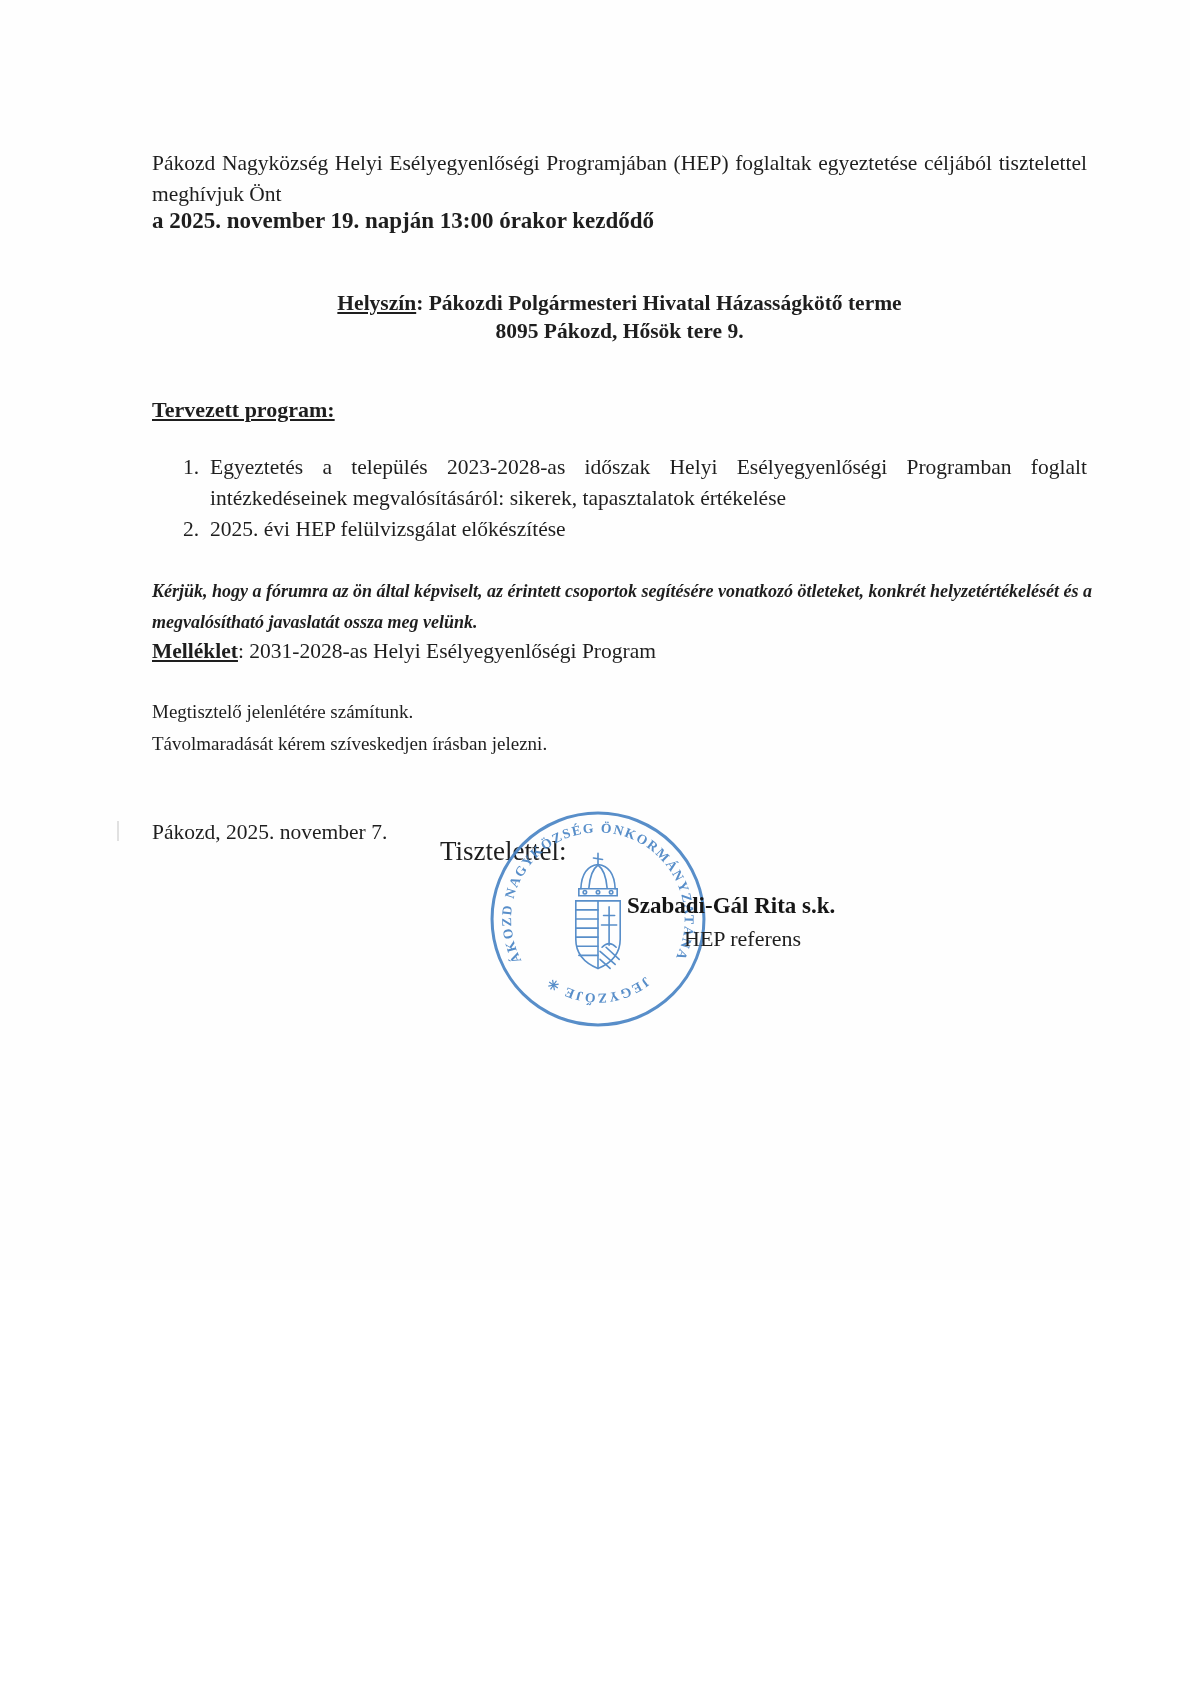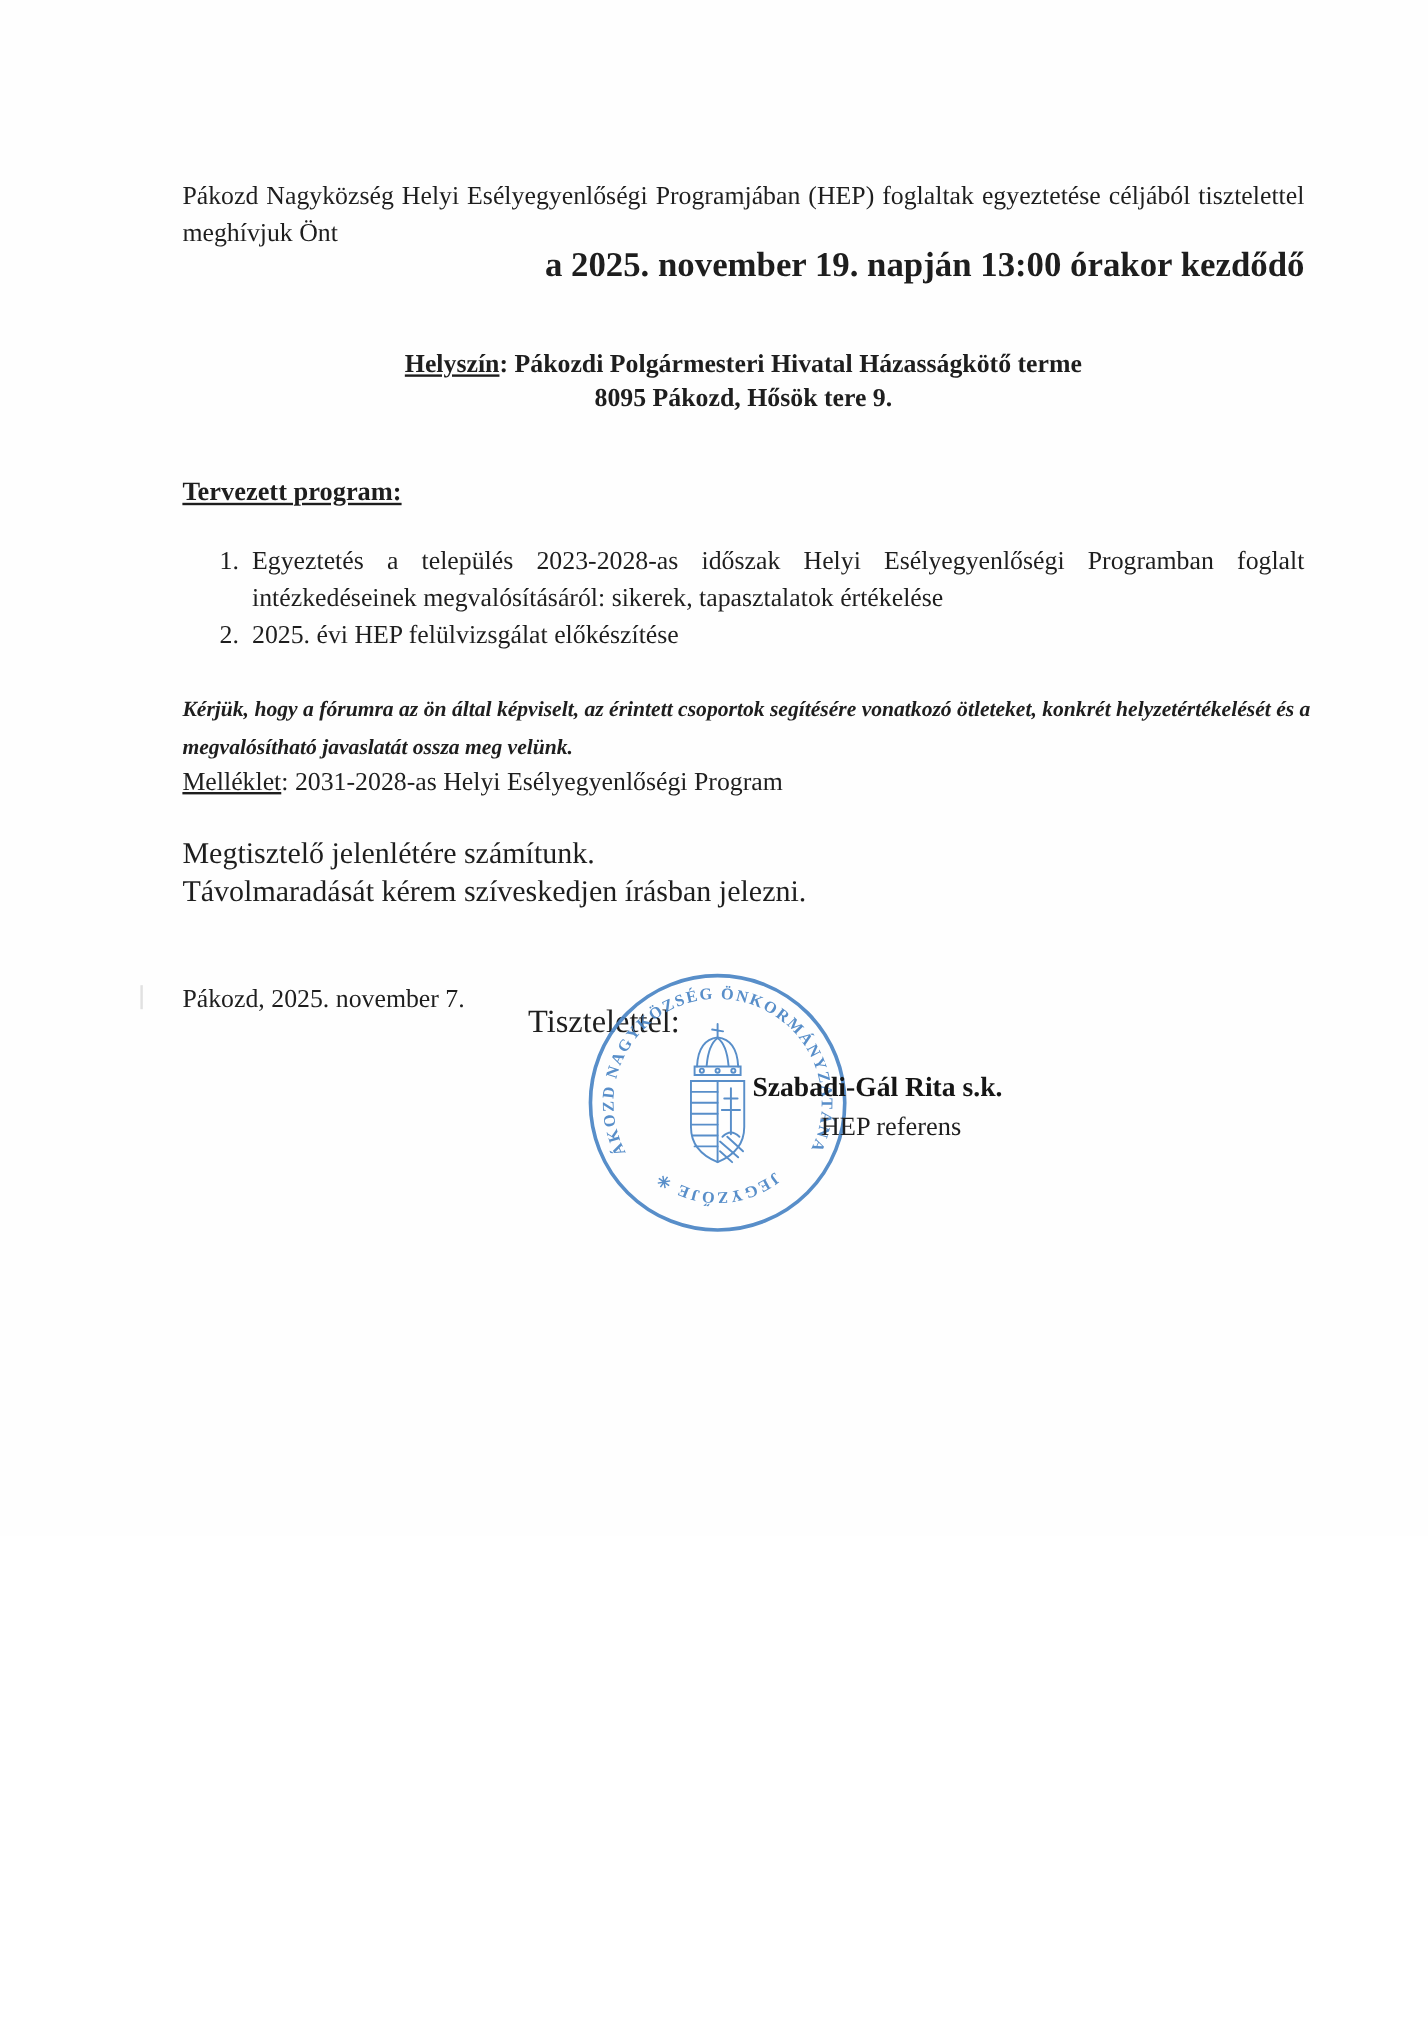--- a/index.html
+++ b/index.html
@@ -11,21 +11,21 @@
     font-family: "Liberation Serif", "DejaVu Serif", serif;
     color: #1e1e1e;
     overflow: hidden;
   }
   .intro {
     position: absolute; left: 152px; top: 126px; width: 935px;
     font-size: 21.5px; line-height: 31px; text-align: justify;
   }
   .event-block {
     position: absolute; left: 152px; top: 207px; width: 935px;
-    text-align: right; font-weight: bold; font-size: 29px; line-height: 28px;
+    text-align: left; font-weight: bold; font-size: 23px; line-height: 28px;
   }
   .location-block {
     position: absolute; left: 152px; top: 289px; width: 935px;
     text-align: center; font-weight: bold; font-size: 21.5px; line-height: 28px;
   }
   .u { text-decoration: underline; }
   .program-heading {
     position: absolute; left: 152px; top: 397px;
     font-weight: bold; font-size: 22px; text-decoration: underline;
   }
@@ -35,22 +35,22 @@
   }
   .program-item { display: flex; }
   .program-item .num { flex: 0 0 27px; }
   .program-item .txt { flex: 1; text-align: justify; }
   .request {
     position: absolute; left: 152px; top: 558px; width: 940px;
     font-weight: bold; font-style: italic; font-size: 18px; line-height: 31px;
     text-align: justify;
   }
   .attachment { position: absolute; left: 152px; top: 639px; font-size: 21.5px; }
-  .attachment .label { font-weight: normal; text-decoration: underline; text-align: right; }
-  .closing { position: absolute; left: 152px; top: 696px; font-size: 25px; line-height: 32px; }
+  .attachment .label { font-weight: bold; text-decoration: underline; text-align: right; }
+  .closing { position: absolute; left: 152px; top: 696px; font-size: 19px; line-height: 32px; }
   .date-line { position: absolute; left: 152px; top: 779px; font-size: 21.5px; margin-top: 41px; }
   .salutation { position: absolute; left: 440px; top: 836px; font-size: 27px; }
   .stamp { position: absolute; left: 487px; top: 808px; width: 222px; height: 222px; opacity: 0.92; }
   .stamp text { font-family: "Liberation Serif", "DejaVu Serif", serif; font-weight: bold; }
   .sig-name { position: absolute; left: 627px; top: 893px; font-size: 23px; font-weight: bold; color: #161616; }
   .sig-title { position: absolute; left: 652px; top: 926px; font-size: 22px; margin-left: 32px; }
   .scan-artifact {
     position: absolute; left: 117px; top: 821px; width: 2px; height: 20px;
     background: #c9c9c9; opacity: .55;
   }

